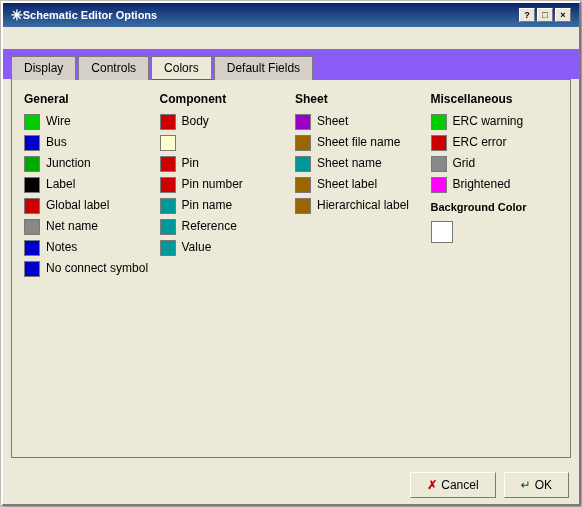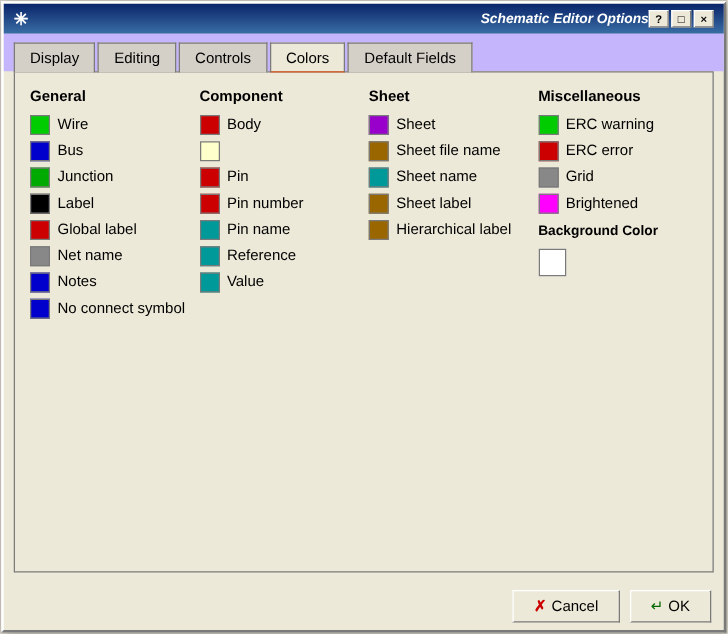--- a/index.html
+++ b/index.html
@@ -32,22 +32,21 @@
       font-size: 11px;
       font-weight: bold;
       display: flex;
       align-items: center;
       justify-content: space-between;
       height: 24px;
       flex-shrink: 0;
     }
     .title-text {
       flex: 1;
-      text-align: right;
-      font-style: italic;
+      text-align: left;
     }
     .title-buttons {
       display: flex;
       gap: 2px;
     }
     .title-btn {
       width: 16px;
       height: 14px;
       background: #ece9d8;
       border: 1px solid #7a7a7a;
@@ -56,22 +55,23 @@
       font-size: 9px;
       display: flex;
       align-items: center;
       justify-content: center;
       cursor: pointer;
       color: #000;
     }
     .tabs {
       display: flex;
       padding: 6px 8px 0 8px;
-      background: #c4b5fd;
+      background: #8b5cf6;
       flex-shrink: 0;
+      margin-top: 22px;
     }
     .tab {
       padding: 4px 12px;
       border: 1px solid #7a7a7a;
       border-bottom: none;
       background: #d4d0c8;
       cursor: pointer;
       margin-right: 2px;
       font-size: 12px;
       position: relative;
@@ -163,21 +163,20 @@
     <span class="title-text">Schematic Editor Options</span>
     <div class="title-buttons">
       <div class="title-btn">?</div>
       <div class="title-btn">□</div>
       <div class="title-btn">×</div>
     </div>
   </div>
 
   <div class="tabs">
     <div class="tab">Display</div>
-    <div class="tab">Editing</div>
     <div class="tab">Controls</div>
     <div class="tab active">Colors</div>
     <div class="tab">Default Fields</div>
   </div>
 
   <div class="content">
     <div class="columns">
 
       <div class="column">
         <div class="column-header">General</div>

